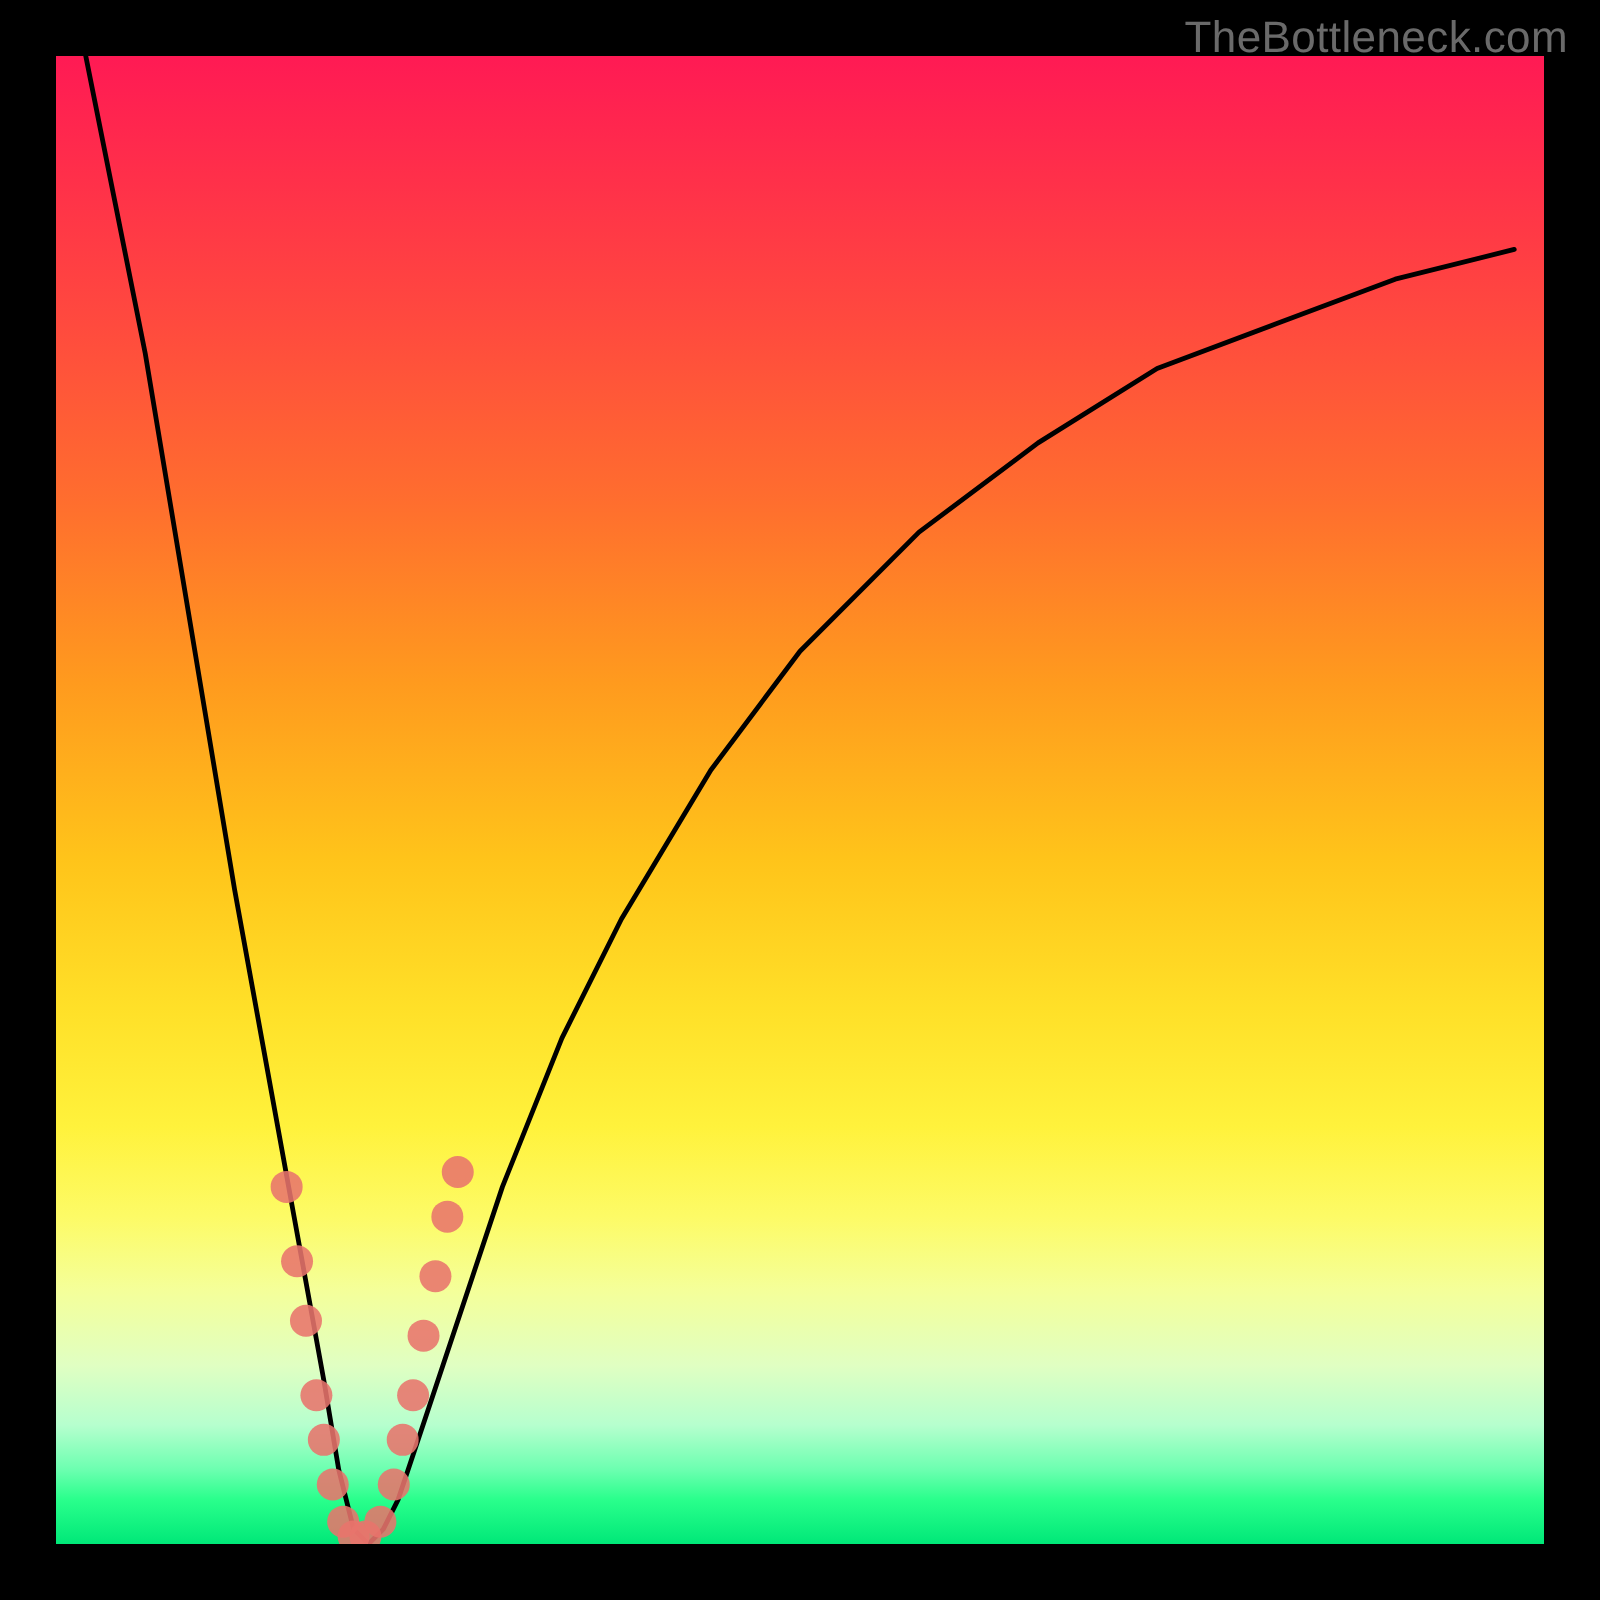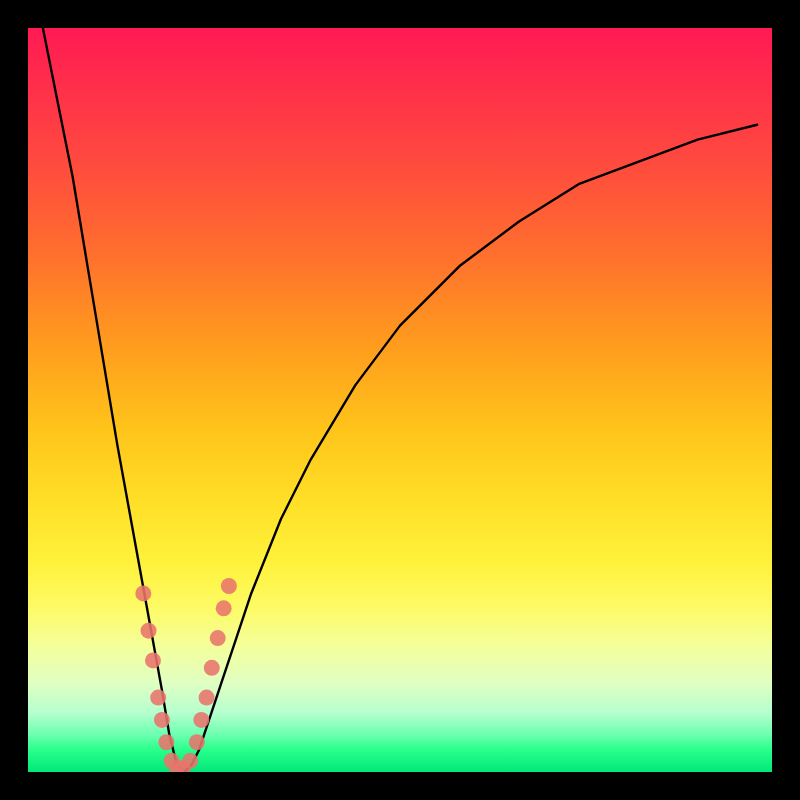--- a/index.html
+++ b/index.html
@@ -86,13 +86,14 @@
           <circle cx="168.89" cy="714.24" r="8" fill="#e8746c" fill-opacity="0.88"></circle>
           <circle cx="173.35" cy="691.92" r="8" fill="#e8746c" fill-opacity="0.88"></circle>
           <circle cx="178.56" cy="669.60" r="8" fill="#e8746c" fill-opacity="0.88"></circle>
           <circle cx="183.77" cy="639.84" r="8" fill="#e8746c" fill-opacity="0.88"></circle>
           <circle cx="189.72" cy="610.08" r="8" fill="#e8746c" fill-opacity="0.88"></circle>
           <circle cx="195.67" cy="580.32" r="8" fill="#e8746c" fill-opacity="0.88"></circle>
           <circle cx="200.88" cy="558.00" r="8" fill="#e8746c" fill-opacity="0.88"></circle>
         </g>
     </svg>
   </div>
+  <div class="watermark">TheBottleneck.com</div>
 </div>
 
 </body></html>

